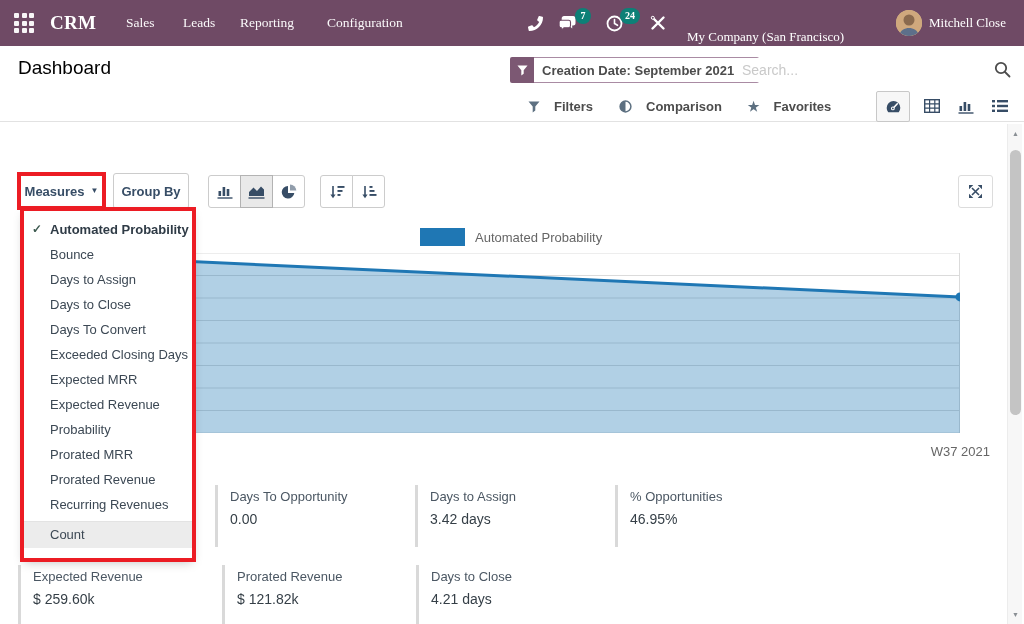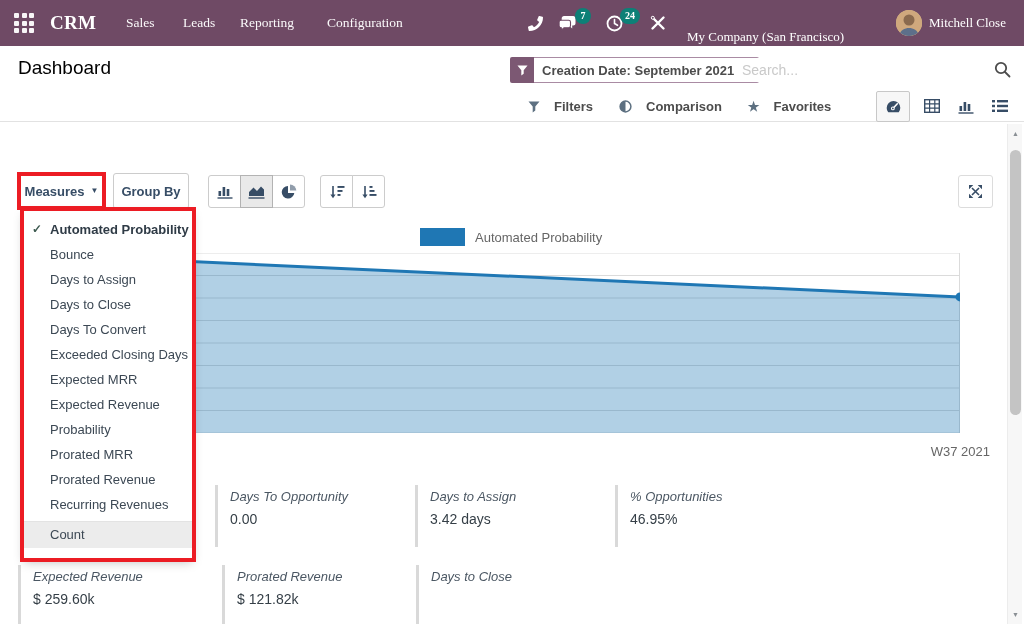--- a/index.html
+++ b/index.html
@@ -57,21 +57,21 @@
 
   .legend { position:absolute; left:420px; top:106px; display:flex; align-items:center; gap:10px; }
   .legend-swatch { width:45px; height:18px; background:#1F77B4; }
   .legend-label { font-size:13px; color:#666; }
 
   .plot { position:absolute; left:30px; top:131px; width:930px; height:180px; }
   .xlabel { position:absolute; left:860px; top:322px; width:130px; text-align:right; font-size:13px; color:#666; }
 
   
   .kpi { position:absolute; width:185px; border-left:3px solid #d9d9d9; padding:4px 0 0 12px; background:#fff; }
-  .kpi .klabel { font-size:13px; color:#4b5763;font-style:italic; }
+  .kpi .klabel { font-size:13px; color:#4b5763; }
   .kpi .kvalue { font-size:14px; color:#353f47; margin-top:7px; }
   .kpi.r1 { top:363px; height:62px; }
   .kpi.r2 { top:443px; height:59px; }
 
   
   .scrollbar { position:absolute; left:1007px; top:2px; width:15px; height:500px; background:#f7f7f7; border-left:1px solid #ececec; }
   .sb-arrow { position:absolute; left:0; width:15px; text-align:center; font-size:7px; color:#8a8f94; cursor:pointer; }
   .sb-thumb { position:absolute; left:2px; top:26px; width:11px; height:265px; background:#c4c4c4; border-radius:6px; cursor:pointer; }
 
   
@@ -318,20 +318,21 @@
     <div class="kpi r2" style="left:18px">
       <div class="klabel">Expected Revenue</div>
       <div class="kvalue">$ 259.60k</div>
     </div>
     <div class="kpi r2" style="left:222px">
       <div class="klabel">Prorated Revenue</div>
       <div class="kvalue">$ 121.82k</div>
     </div>
     <div class="kpi r2" style="left:416px">
       <div class="klabel">Days to Close</div>
+      <div class="kvalue">4.21 days</div>
     </div>
 
     <div class="scrollbar">
       <div class="sb-arrow" style="top:6px">▲</div>
       <div class="sb-thumb"></div>
       <div class="sb-arrow" style="bottom:6px">▼</div>
     </div>
 
     <div class="dropdown">
       <div class="mi checked">

